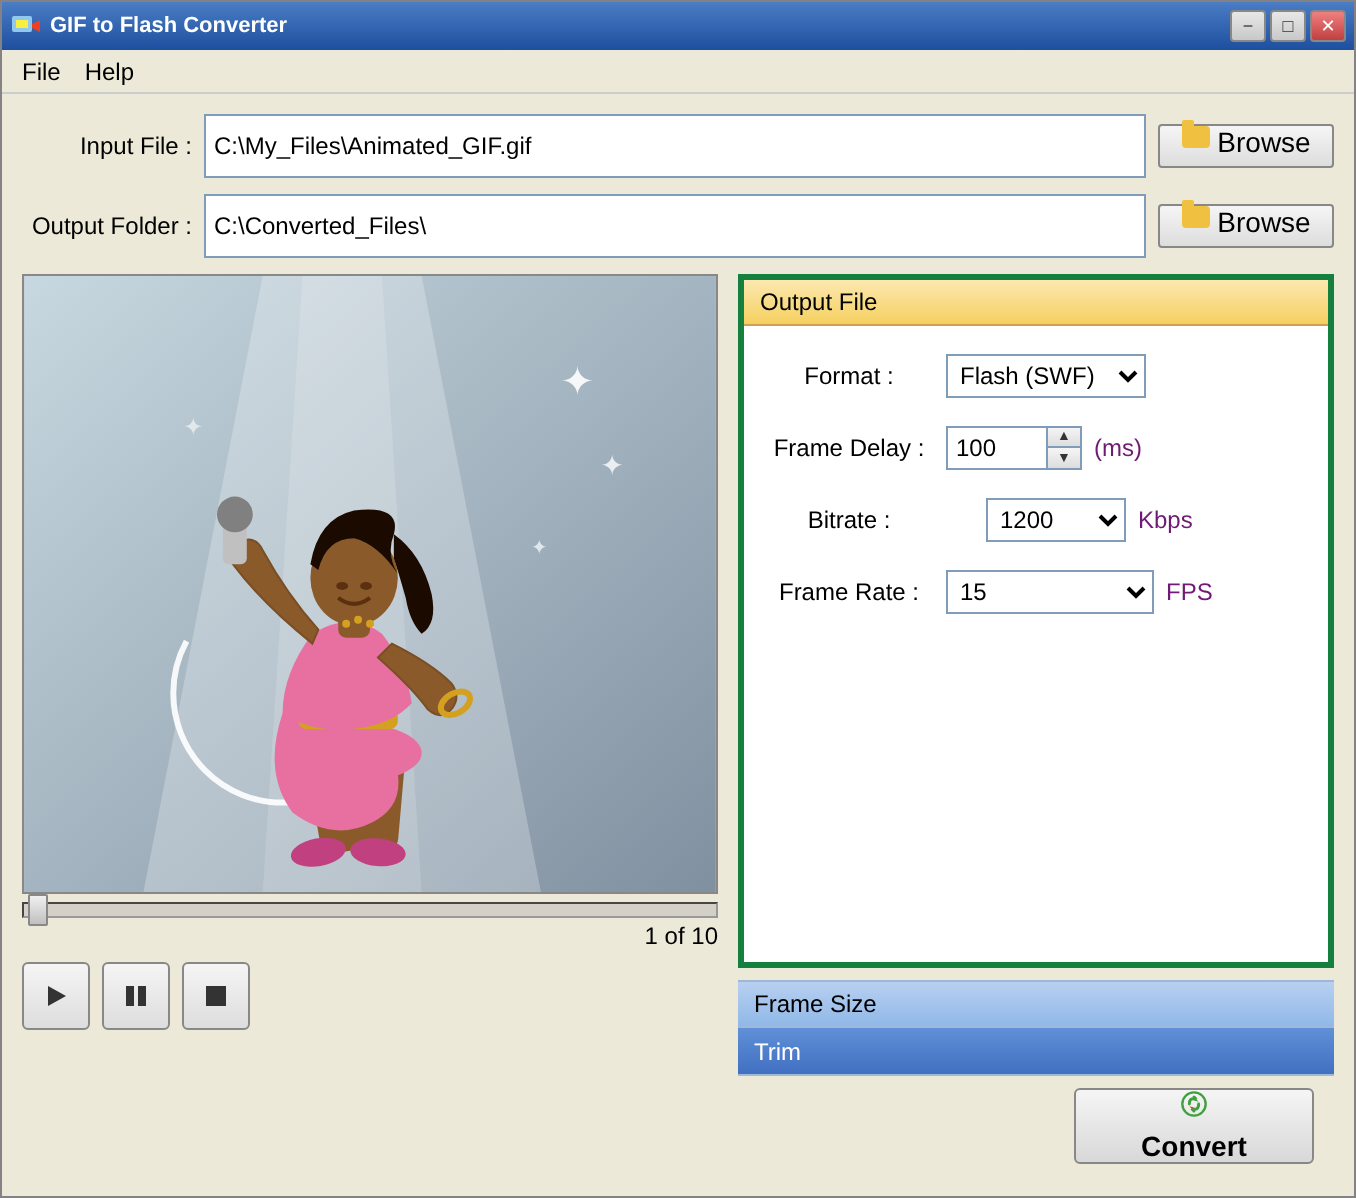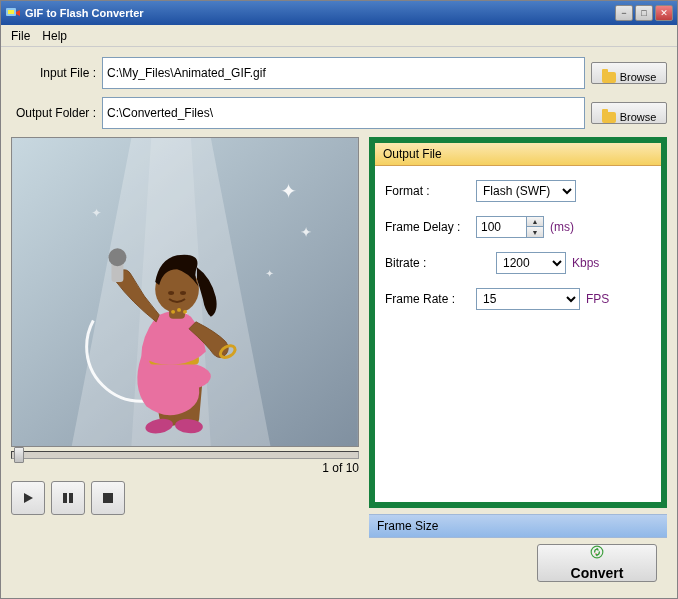--- a/index.html
+++ b/index.html
@@ -103,31 +103,31 @@
     }
     .input-field {
       flex: 1;
       height: 32px;
       border: 1px solid #7f9db9;
       background: white;
       padding: 0 4px;
       font-size: 12px;
     }
     .browse-btn {
-      width: 76px;
+      width: 88px;
       height: 22px;
       background: linear-gradient(to bottom, #f5f5f5, #ddd);
       border: 1px solid #888;
       border-radius: 2px;
       cursor: pointer;
       display: flex;
-      align-items: flex-end;
+      align-items: flex-start;
       justify-content: center;
       gap: 4px;
-      font-size: 11px;
+      font-size: 14px;
       flex-shrink: 0;
     }
     .folder-icon {
       width: 14px;
       height: 11px;
       background: #f0c040;
       border-radius: 0 2px 2px 2px;
       position: relative;
     }
     .folder-icon::before {
@@ -220,21 +220,21 @@
     
     .right-panel {
       flex: 1;
       display: flex;
       flex-direction: column;
       gap: 0;
     }
 
     
     .output-box {
-      border: 6px solid #15803d;
+      border: 3px solid #15803d;
       background: white;
       flex: 1;
       display: flex;
       flex-direction: column;
     }
     .output-box-header {
       background: linear-gradient(to bottom, #fce8b0, #f5d060);
       padding: 4px 8px;
       font-size: 12px;
       font-weight: normal;
@@ -248,21 +248,21 @@
       gap: 14px;
       flex: 1;
     }
     .setting-row {
       display: flex;
       align-items: center;
       gap: 6px;
     }
     .setting-label {
       width: 85px;
-      text-align: left;
+      text-align: center;
       color: #000;
       font-size: 12px;
       flex-shrink: 0;
     }
     .setting-select {
       height: 22px;
       border: 1px solid #7f9db9;
       background: white;
       font-size: 12px;
       padding: 0 2px;
@@ -551,20 +551,23 @@
               </select>
               <span class="setting-unit">FPS</span>
             </div>
           </div>
         </div>
 
         <div class="collapsible-rows">
           <div class="collapsible-row row-normal">
             <span>Frame Size</span>
           </div>
+          <div class="collapsible-row row-active">
+            <span>Trim</span>
+          </div>
         </div>
 
         <div class="convert-row">
           <button class="convert-btn">
             <svg class="convert-icon" viewBox="0 0 24 24" width="24" height="24">
               <circle cx="12" cy="12" r="10" fill="none" stroke="#40a040" stroke-width="2"></circle>
               <path d="M8,12 Q8,6 14,8 L12,6 M16,12 Q16,18 10,16 L12,18" fill="none" stroke="#40a040" stroke-width="2.5" stroke-linecap="round"></path>
               <path d="M14,8 L16,10 L12,9Z" fill="#40a040"></path>
               <path d="M10,16 L8,14 L12,15Z" fill="#e04020"></path>
             </svg>

